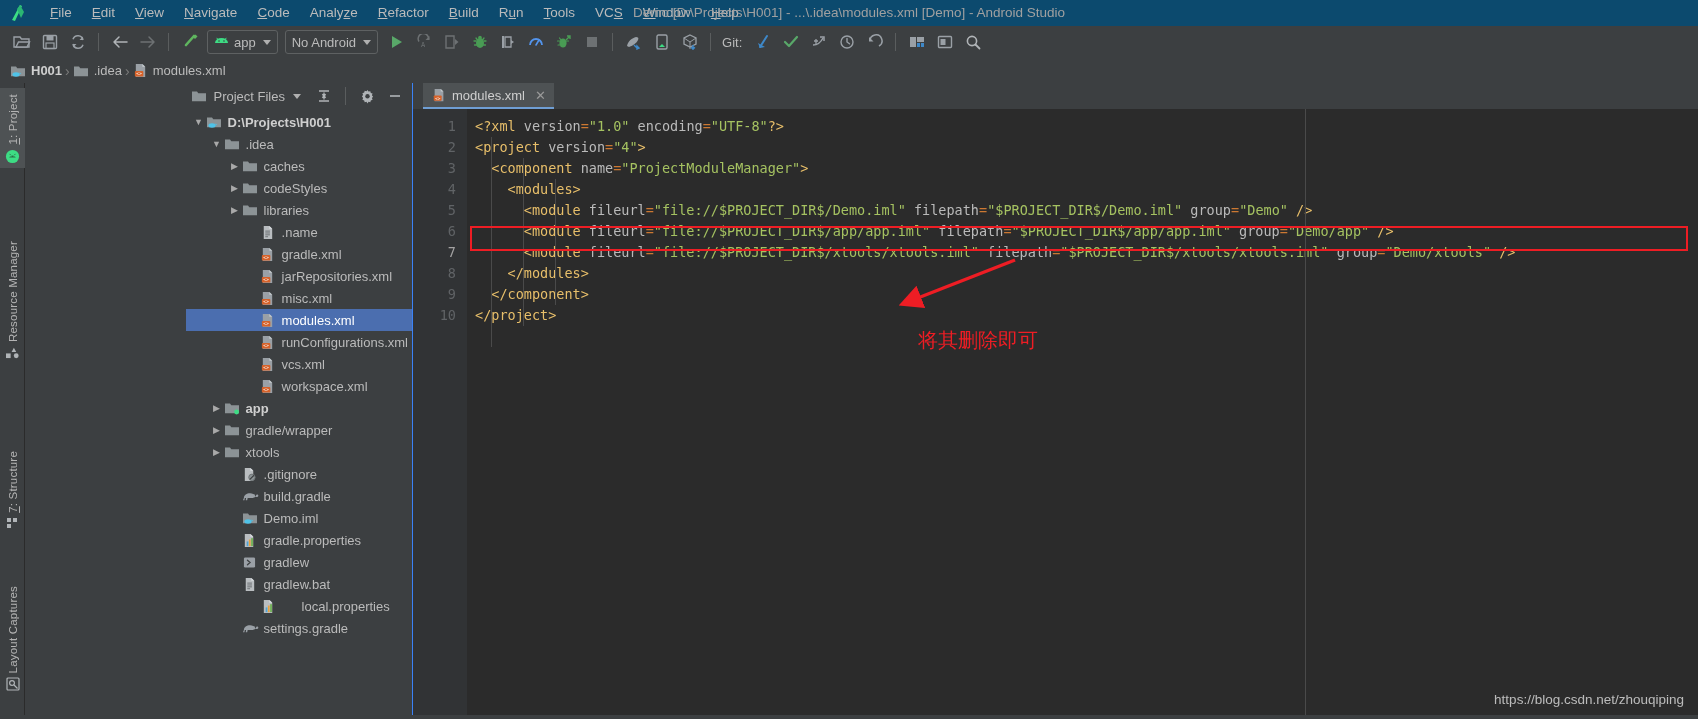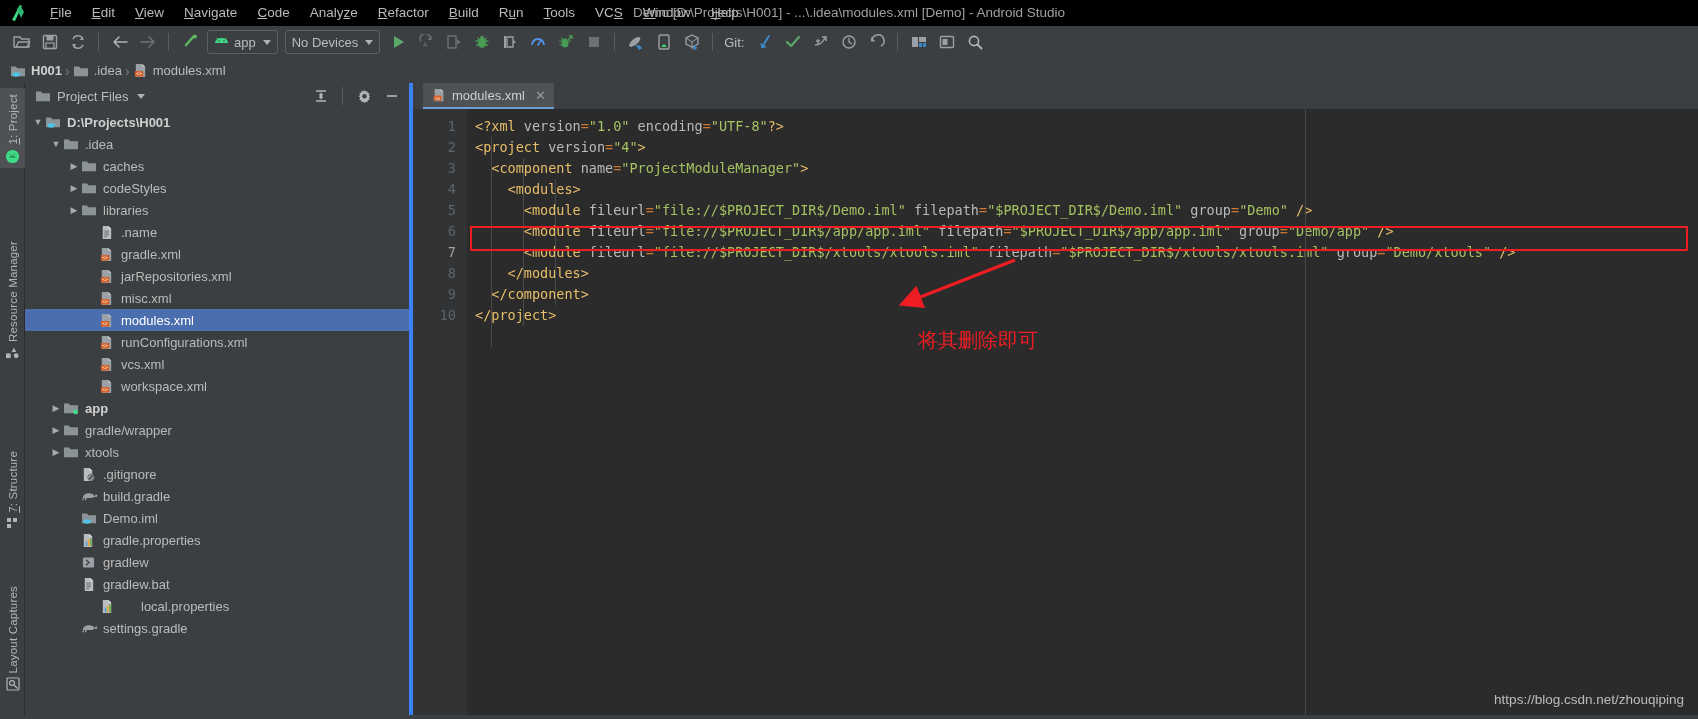--- a/index.html
+++ b/index.html
@@ -8,21 +8,21 @@
     background: #3c3f41;
     font-family: "Liberation Sans", sans-serif;
     overflow: hidden;
     -webkit-font-smoothing: antialiased;
   }
   .app { position: relative; width: 1698px; height: 719px; background: #3c3f41; }
 
   
   .menubar {
     display: flex; align-items: center;
-    height: 26px; background: #000000;
+    height: 26px; background: #0c4a6e;
     padding-left: 8px; position: relative;
   }
   .logo-icon { width: 22px; height: 20px; margin-right: 10px; flex: 0 0 auto; }
   .menu-item {
     color: #bbbbbb; font-size: 13.5px; padding: 0 10px;
     line-height: 26px; white-space: nowrap; cursor: default;
   }
   .menu-item .mn { text-decoration: underline; }
   .win-title {
     position: absolute; left: 0; right: 0; top: 0;
@@ -76,21 +76,21 @@
   .rail-btn.active { background: #4e5254; }
   .rail-label {
     writing-mode: vertical-rl; transform: rotate(180deg);
     color: #b4b4b4; font-size: 11.5px; white-space: nowrap; letter-spacing: .2px;
   }
   .rail-label .mn { text-decoration: underline; }
 
   
   .project-panel {
     width: 388px; background: #3c3f41; display: flex; flex-direction: column;
-    flex: 0 0 388px; border-right: 4px solid #3b82f6;
+    flex: 0 0 388px; border-right: 1px solid #3b82f6; align-items: flex-end;
   }
   .panel-head {
     height: 26px; display: flex; align-items: center;
     padding: 0 6px 0 10px; gap: 6px; background: #3c3f41;
   }
   .panel-title { color: #bbbbbb; font-size: 13px; }
   .panel-head .spacer { flex: 1; }
   .panel-tool { width: 22px; height: 20px; display: flex; align-items: center; justify-content: center; }
   .tree {
     flex: 1; background: #3c3f41; overflow: hidden;
@@ -239,21 +239,21 @@
         <path d="M1 6a6.5 5 0 0113 0z" fill="#3ddc84"></path>
         <circle cx="5" cy="4" r=".8" fill="#3c3f41"></circle>
           <circle cx="10" cy="4" r=".8" fill="#3c3f41"></circle>
         <path d="M3 1.2l1 1.6M12 1.2l-1 1.6" stroke="#3ddc84" stroke-width="1" stroke-linecap="round"></path>
       </svg>
       <span class="combo-label">app</span>
       <span class="caret"></span>
     </div>
 
     <div class="combo">
-      <span class="combo-label">No Devices</span>
+      <span class="combo-label">No Android</span>
       <span class="caret"></span>
     </div>
 
     <div class="tb-btn">
       <svg width="16" height="16" viewBox="0 0 16 16">
           <path d="M4 2l10 6-10 6z" fill="#59a869"></path>
         </svg>
     </div>
     <div class="tb-btn">
       <svg width="16" height="16" viewBox="0 0 16 16">

